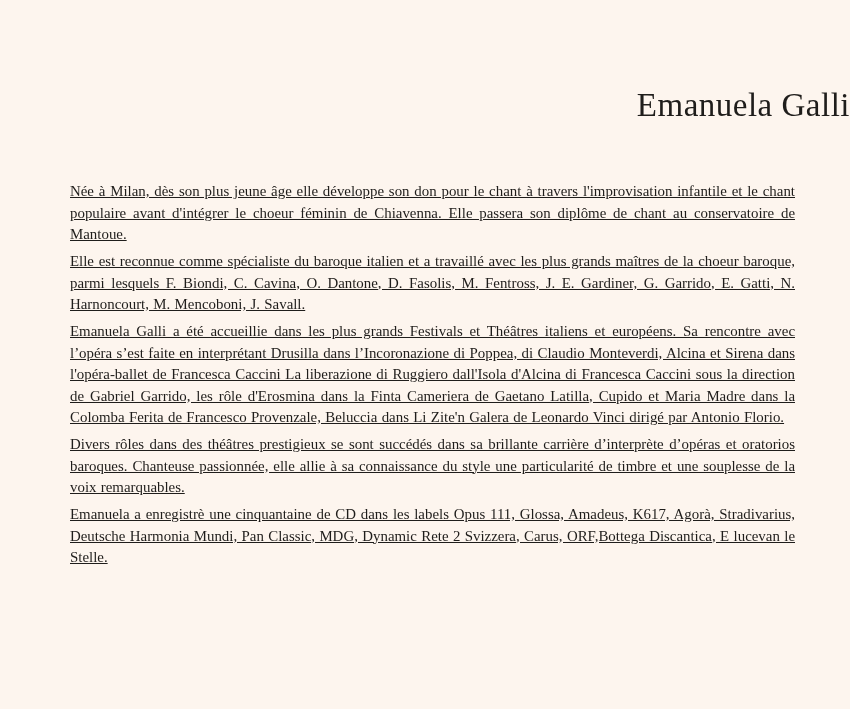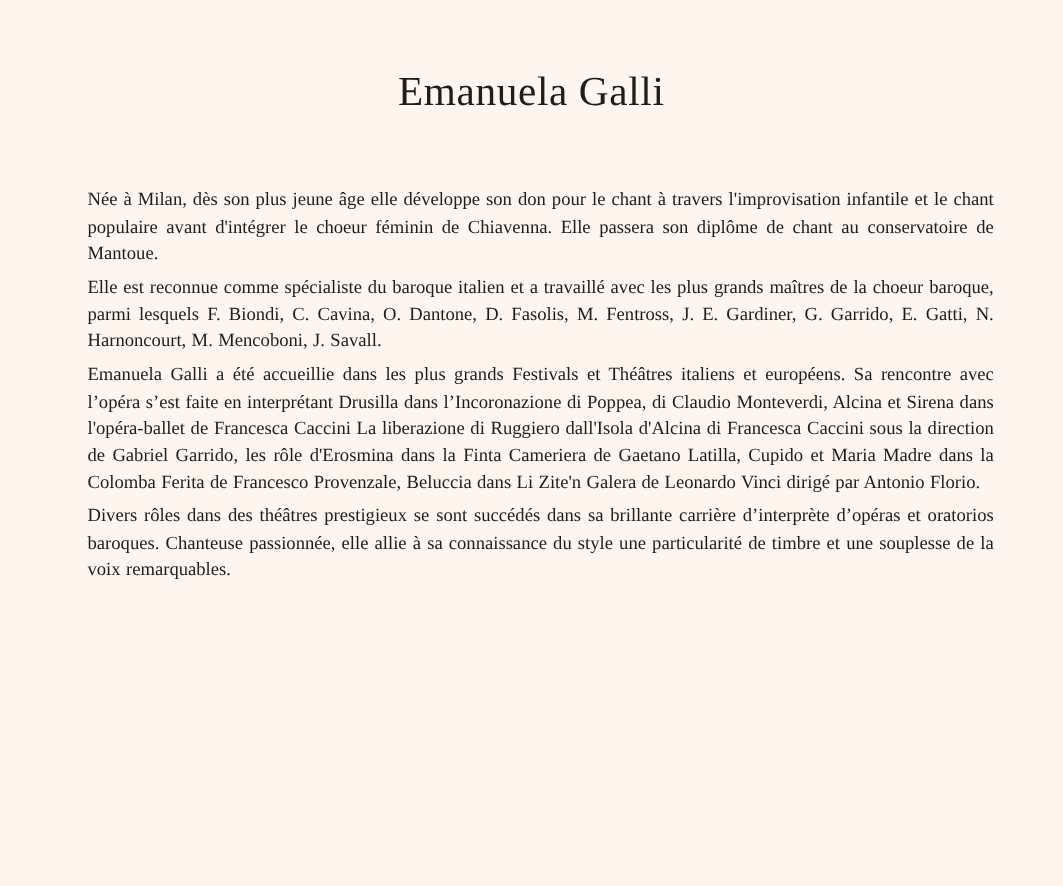--- a/index.html
+++ b/index.html
@@ -16,27 +16,28 @@
   }
   .page {
     width: 850px;
     height: 709px;
     box-sizing: border-box;
   }
   .title {
     font-weight: 400;
     font-size: 33px;
     line-height: 38px;
-    text-align: center;
+    text-align: right;
     margin: 0;
-    padding-top: 55px;
+    padding-top: 86px;
     letter-spacing: 0.5px;
   }
   .article-body {
     margin: 57px 55px 0 70px;
+    text-decoration: underline;
   }
   .article-body p {
     font-size: 14.9px;
     line-height: 21.5px;
     text-align: justify;
     text-justify: inter-word;
     word-spacing: 0.6px;
     margin: 0 0 5.5px 0;
   }
 </style>
@@ -44,14 +45,15 @@
 <body style="background: rgb(253, 245, 238); color: rgb(31, 29, 27);">
 
 <div class="page">
   <h1 class="title">Emanuela Galli</h1>
 
   <div class="article-body">
     <p>Née à Milan, dès son plus jeune âge elle développe son don pour le chant à travers l'improvisation infantile et le chant populaire avant d'intégrer le choeur féminin de Chiavenna. Elle passera son diplôme de chant au conservatoire de Mantoue.</p>
     <p>Elle est reconnue comme spécialiste du baroque italien et a travaillé avec les plus grands maîtres de la choeur baroque, parmi lesquels F. Biondi, C. Cavina, O. Dantone, D. Fasolis, M. Fentross, J. E. Gardiner, G. Garrido, E. Gatti, N. Harnoncourt, M. Mencoboni, J. Savall.</p>
     <p>Emanuela Galli a été accueillie dans les plus grands Festivals et Théâtres italiens et européens. Sa rencontre avec l’opéra s’est faite en interprétant Drusilla dans l’Incoronazione di Poppea, di Claudio Monteverdi, Alcina et Sirena dans l'opéra-ballet de Francesca Caccini La liberazione di Ruggiero dall'Isola d'Alcina di Francesca Caccini sous la direction de Gabriel Garrido, les rôle d'Erosmina dans la Finta Cameriera de Gaetano Latilla, Cupido et Maria Madre dans la Colomba Ferita de Francesco Provenzale, Beluccia dans Li Zite'n Galera de Leonardo Vinci dirigé par Antonio Florio.</p>
     <p>Divers rôles dans des théâtres prestigieux se sont succédés dans sa brillante carrière d’interprète d’opéras et oratorios baroques. Chanteuse passionnée, elle allie à sa connaissance du style une particularité de timbre et une souplesse de la voix remarquables.</p>
+    <p>Emanuela a enregistrè une cinquantaine de CD dans les labels Opus 111, Glossa, Amadeus, K617, Agorà, Stradivarius, Deutsche Harmonia Mundi, Pan Classic, MDG, Dynamic Rete 2 Svizzera, Carus, ORF,Bottega Discantica, E lucevan le Stelle.</p>
   </div>
 </div>
 
 </body></html>

